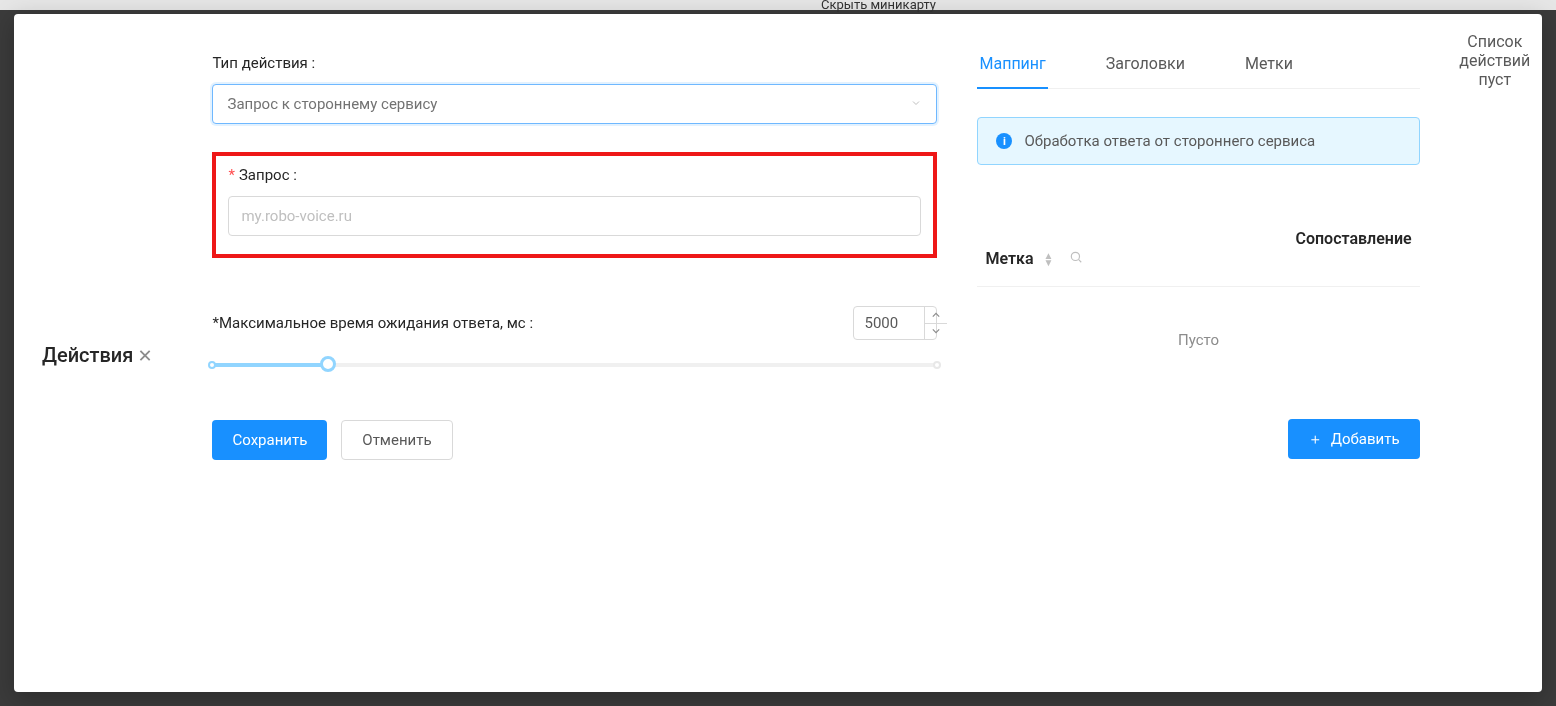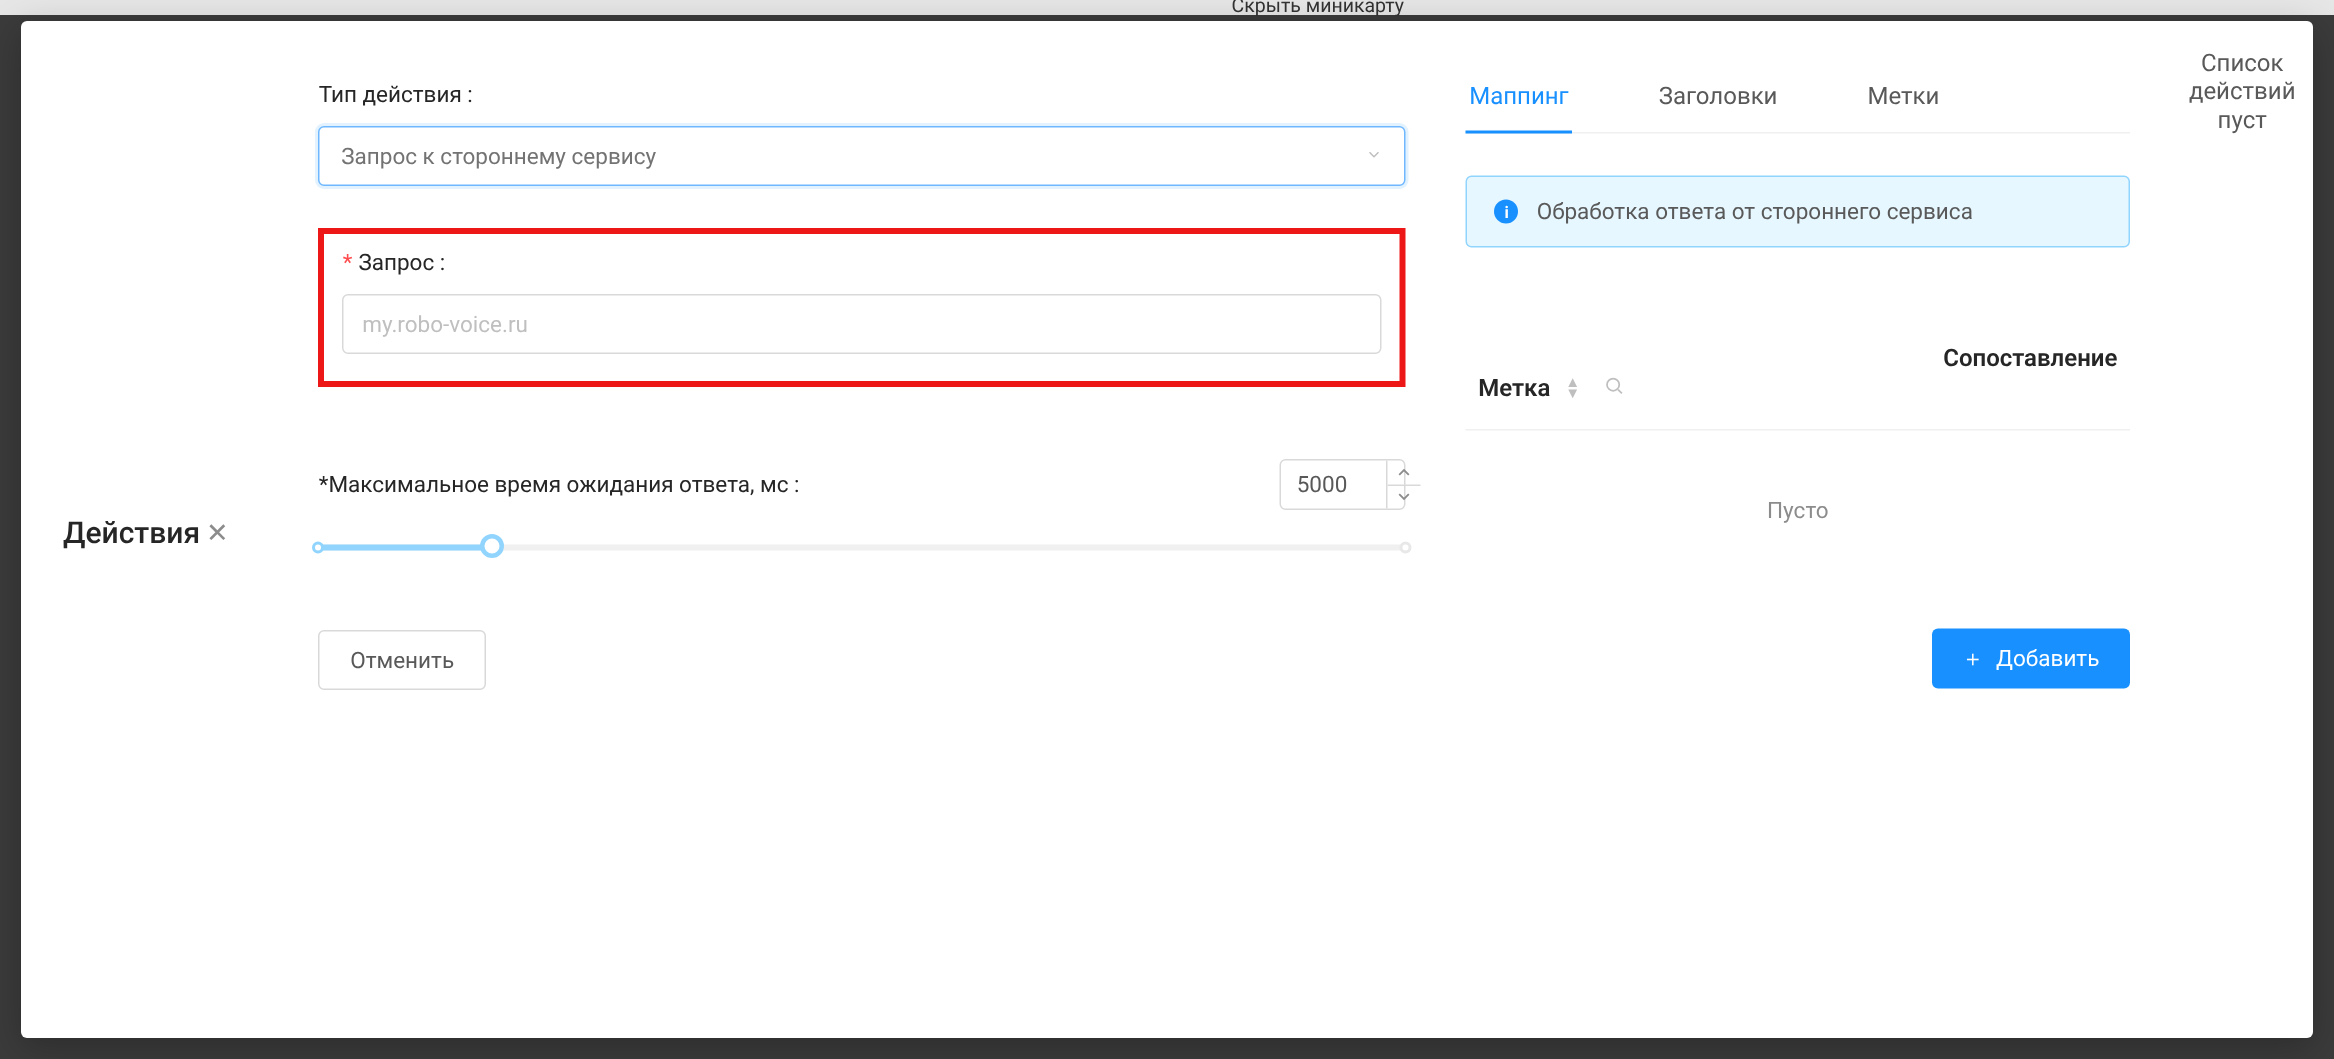--- a/index.html
+++ b/index.html
@@ -188,20 +188,21 @@
 
       <div class="slider">
         <div class="slider-track-bg"></div>
         <div class="slider-track-fill" id="slider-fill" style="width: 16%;"></div>
         <div class="slider-start"></div>
         <div class="slider-handle" id="slider-handle" style="left: 16%;"></div>
         <div class="slider-end"></div>
       </div>
 
       <div class="btn-row">
+        <button class="btn btn-primary">Сохранить</button>
         <button class="btn btn-default">Отменить</button>
       </div>
 
     </div>
 
     <div class="right-col">
 
       <div class="tabs">
         <div class="tab active">Маппинг</div>
         <div class="tab">Заголовки</div>

